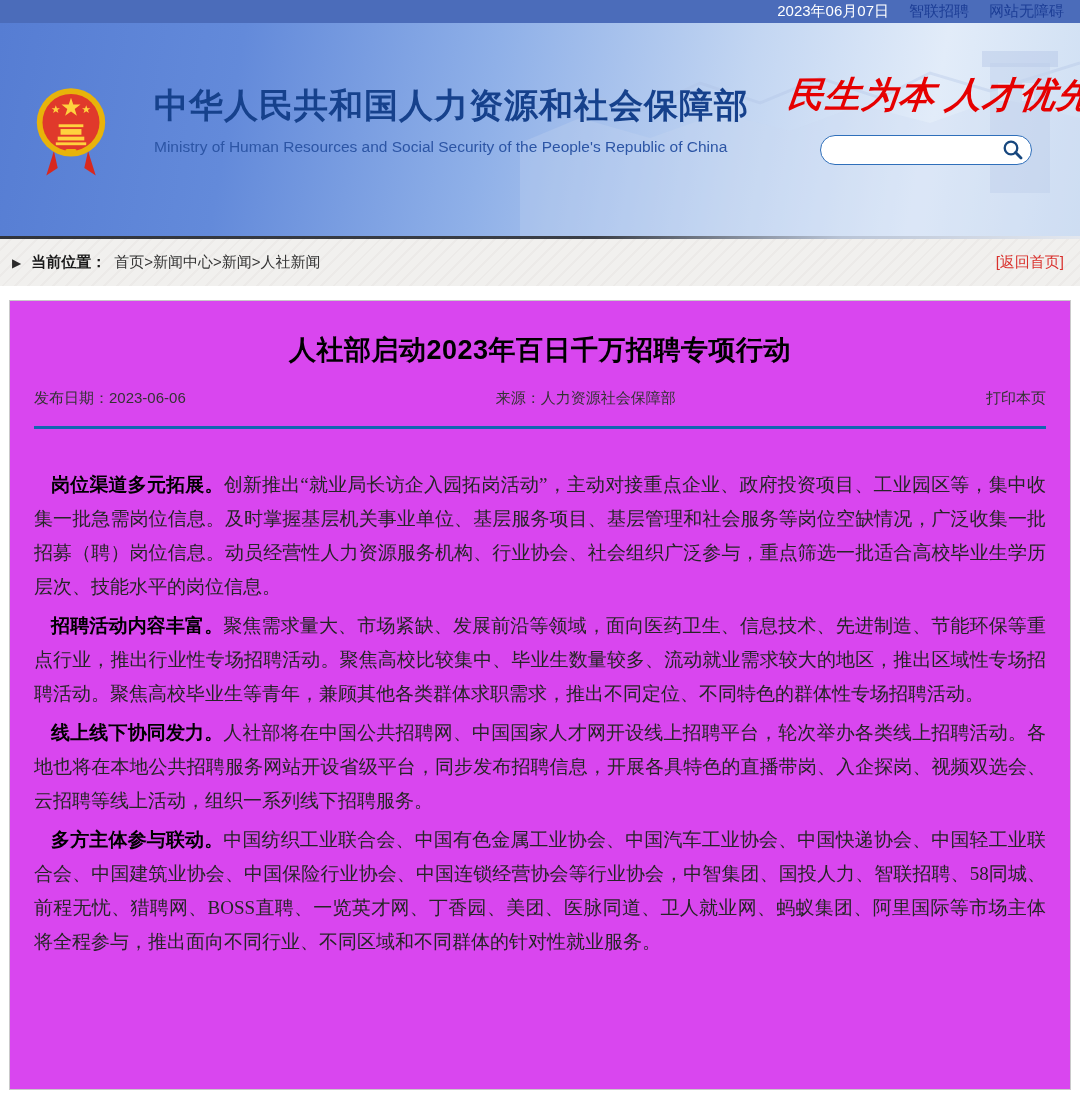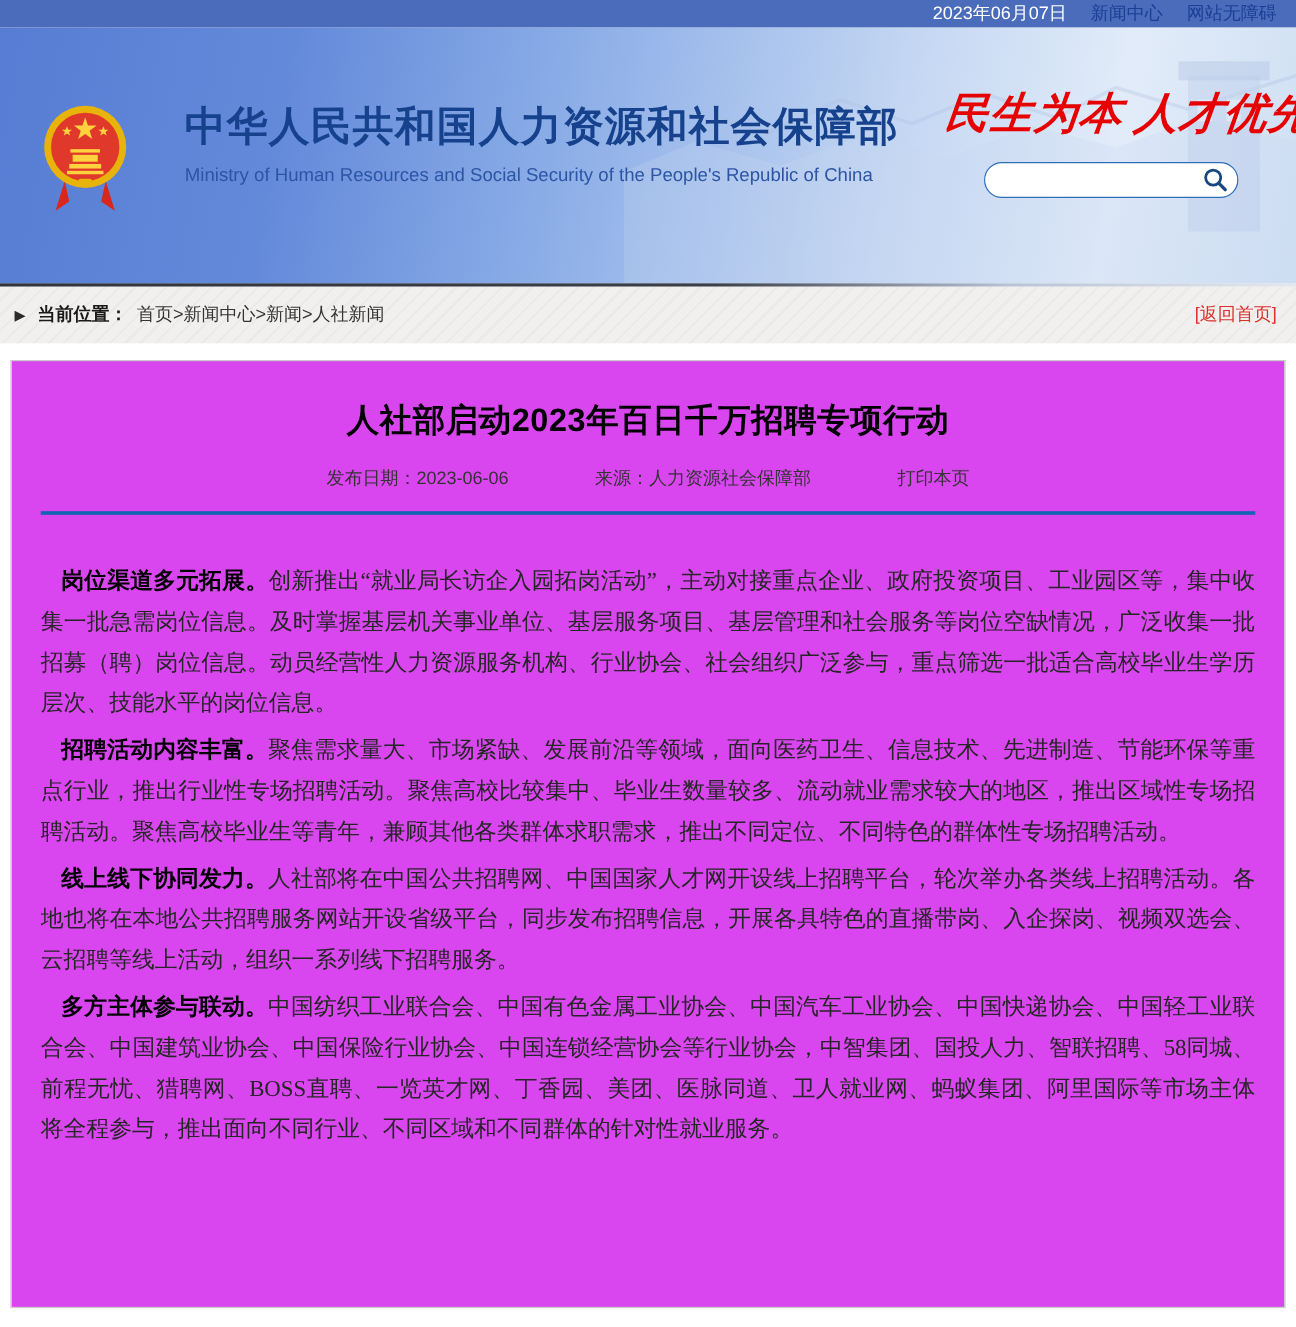--- a/index.html
+++ b/index.html
@@ -68,21 +68,21 @@
   .content-box {
     margin:14px 9px 0 9px; background:#d946ef;
     border:1px solid #c9c9c9; height:790px; overflow:hidden;
     padding:0 24px;
   }
   .article-title {
     margin-top:31px; text-align:center;
     font-size:27px; font-weight:bold; color:#000; letter-spacing:.5px;
   }
   .article-meta {
-    margin-top:21px; display:flex; justify-content:center; gap:72px;
+    margin-top:21px; display:flex; justify-content:space-between; gap:72px;
     font-size:15px; color:#333;
   }
   .article-meta .print { cursor:pointer; color:#333; }
   .meta-divider { margin-top:18px; height:3px; background:#1266b1; }
 
   .article-body {
     margin-top:39px;
     font-family:"Liberation Serif","DejaVu Serif",serif;
     font-size:19px; line-height:34px; color:#262626; text-align:justify;
   }
@@ -91,21 +91,21 @@
   .p-lead  { text-indent:0.9em; }
   .article-body b { color:#000; }
 </style>
 </head>
 <body>
 
 <div class="page">
 
   <div class="topbar">
     <span class="date">2023年06月07日</span>
-    <a>新闻中心</a>
+    <a>智联招聘</a>
     <a>网站无障碍</a>
   </div>
 
   <div class="header">
 
     <svg class="gw-decor" viewBox="0 0 560 213" preserveAspectRatio="none">
       <polyline points="0,95 60,70 120,88 180,60 240,80 300,55 360,75 410,50 470,68 560,40" fill="none" stroke="#aebfe3" stroke-width="3" opacity="0.6"></polyline>
       <path d="M0,120 60,95 130,115 200,90 270,108 340,82 410,100 480,75 560,95 L560,213 0,213 Z" fill="#c9d7f0" opacity="0.5"></path>
       <rect x="470" y="40" width="60" height="130" fill="#b3c4e6" opacity="0.55"></rect>
       <rect x="462" y="28" width="76" height="16" fill="#a6b9e0" opacity="0.6"></rect>

